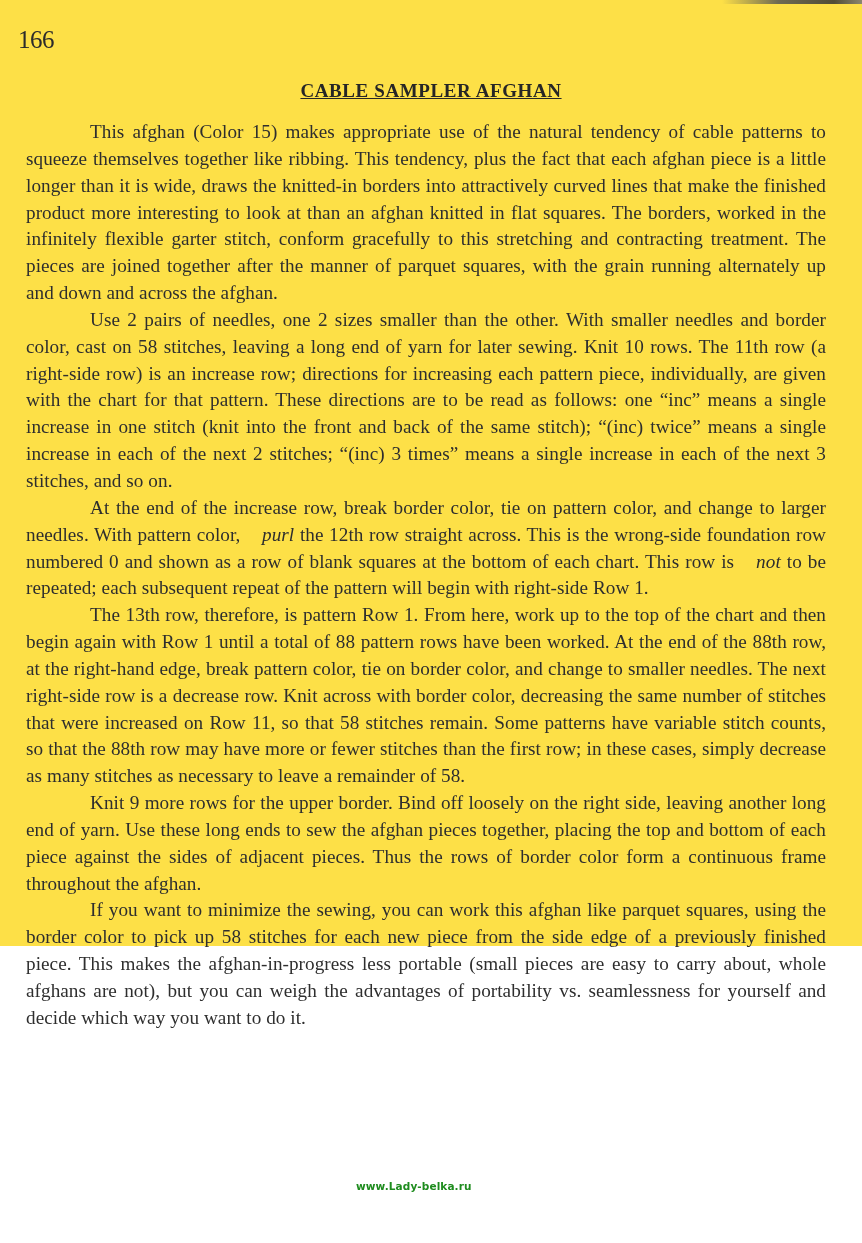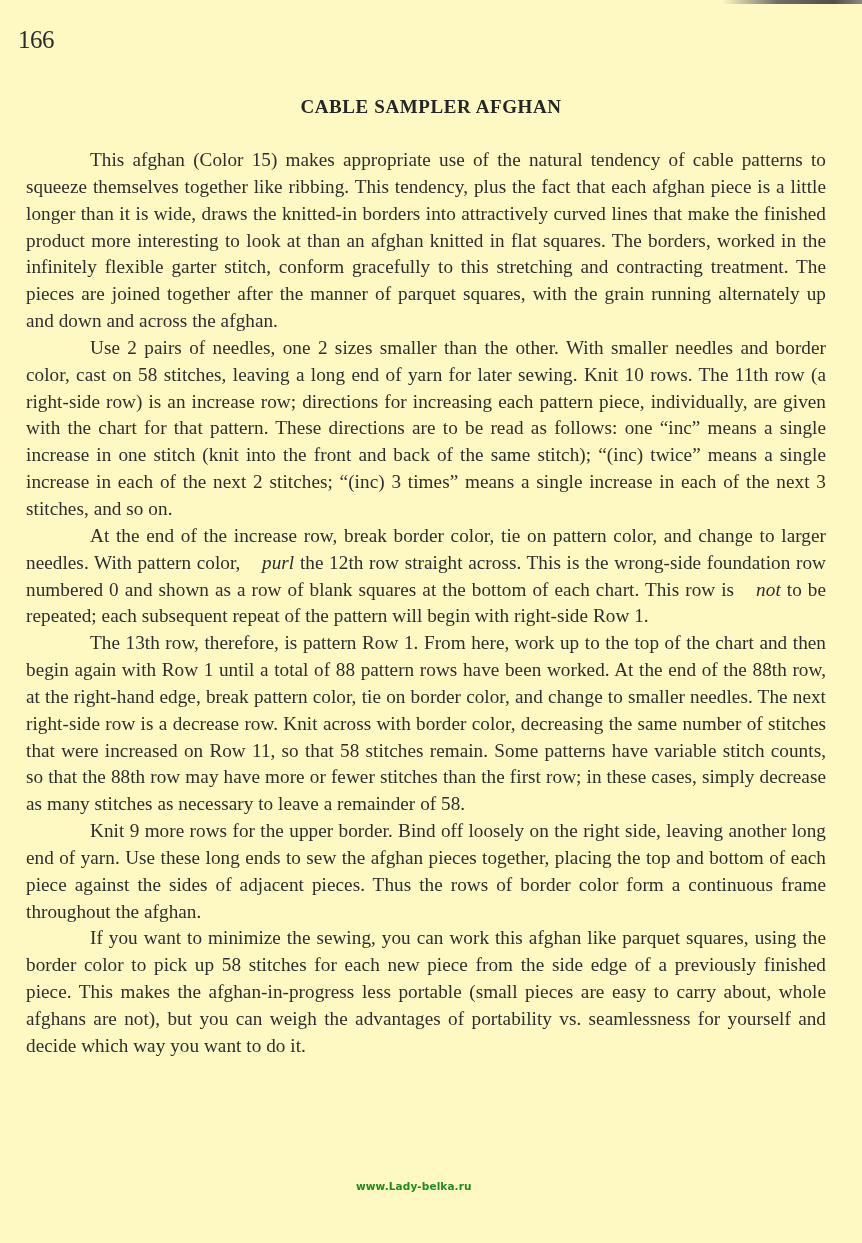--- a/index.html
+++ b/index.html
@@ -11,22 +11,22 @@
       width: 862px;
       height: 1243px;
       position: relative;
       overflow: hidden;
       font-family: "DejaVu Serif", "Liberation Serif", serif;
       color: #2a2a2a;
     }
     .page {
       position: absolute;
       left: 0; top: 0;
-      width: 862px; height: 1243px;
-      background: #fef9c3;
+      width: 862px; height: 946px;
+      background: #fde047;
     }
     .top-shadow {
       position: absolute;
       top: 0; right: 0;
       width: 140px; height: 4px;
       background: linear-gradient(to right, rgba(255,255,255,0), #555 40%, #333 80%, #777);
       opacity: 0.85;
     }
     .page-number {
       position: absolute;
@@ -44,21 +44,21 @@
       font-family: "Liberation Serif", serif;
       font-weight: bold;
       font-size: 19px;
       letter-spacing: 0.6px;
       color: #262626;
       padding-left: 0px;
     }
     .body-text {
       position: absolute;
       left: 26px;
-      top: 147px;
+      top: 119px;
       width: 800px;
       font-family: "Liberation Serif", serif;
       font-size: 19.2px;
       line-height: 26.85px;
       text-align: justify;
       color: #2e2e2e;
       letter-spacing: 0.05px;
     }
     .body-text p {
       margin: 0;
@@ -80,21 +80,21 @@
     }
   </style>
 </head>
 <body>
 
 <div class="page">
   <div class="top-shadow"></div>
 
   <div class="page-number">166</div>
 
-  <h1 class="title" style="margin:16px;">CABLE SAMPLER AFGHAN</h1>
+  <h1 class="title" style="margin:0;text-decoration:underline;">CABLE SAMPLER AFGHAN</h1>
 
   <div class="body-text">
     <p>
       <span>This afghan (Color 15) makes appropriate use of the natural tendency of cable patterns to squeeze themselves together like ribbing. This tendency, plus the fact that each afghan piece is a little longer than it is wide, draws the knitted-in borders into attractively curved lines that make the finished product more interesting to look at than an afghan knitted in flat squares. The borders, worked in the infinitely flexible garter stitch, conform gracefully to this stretching and contracting treatment. The pieces are joined together after the manner of parquet squares, with the grain running alternately up and down and across the afghan.</span>
     </p>
     <p>
       <span>Use 2 pairs of needles, one 2 sizes smaller than the other. With smaller needles and border color, cast on 58 stitches, leaving a long end of yarn for later sewing. Knit 10 rows. The 11th row (a right-side row) is an increase row; directions for increasing each pattern piece, individually, are given with the chart for that pattern. These directions are to be read as follows: one “inc” means a single increase in one stitch (knit into the front and back of the same stitch); “(inc) twice” means a single increase in each of the next 2 stitches; “(inc) 3 times” means a single increase in each of the next 3 stitches, and so on.</span>
     </p>
     <p>
       <span>At the end of the increase row, break border color, tie on pattern color, and change to larger needles. With pattern color, </span><em>purl</em><span> the 12th row straight across. This is the wrong-side foundation row numbered 0 and shown as a row of blank squares at the bottom of each chart. This row is </span><em>not</em><span> to be repeated; each subsequent repeat of the pattern will begin with right-side Row 1.</span>

